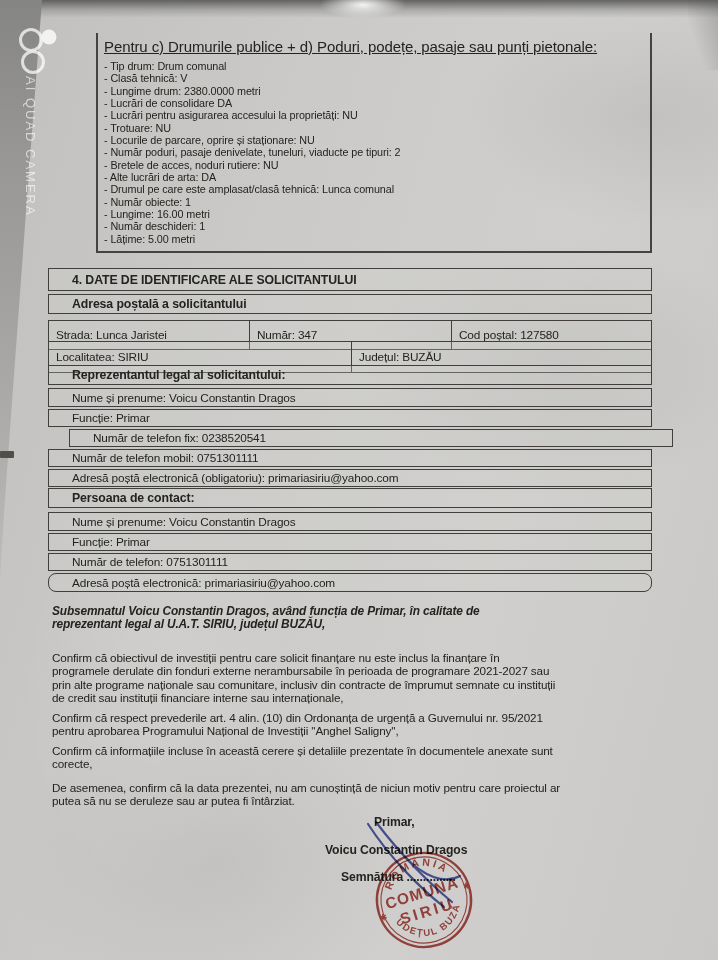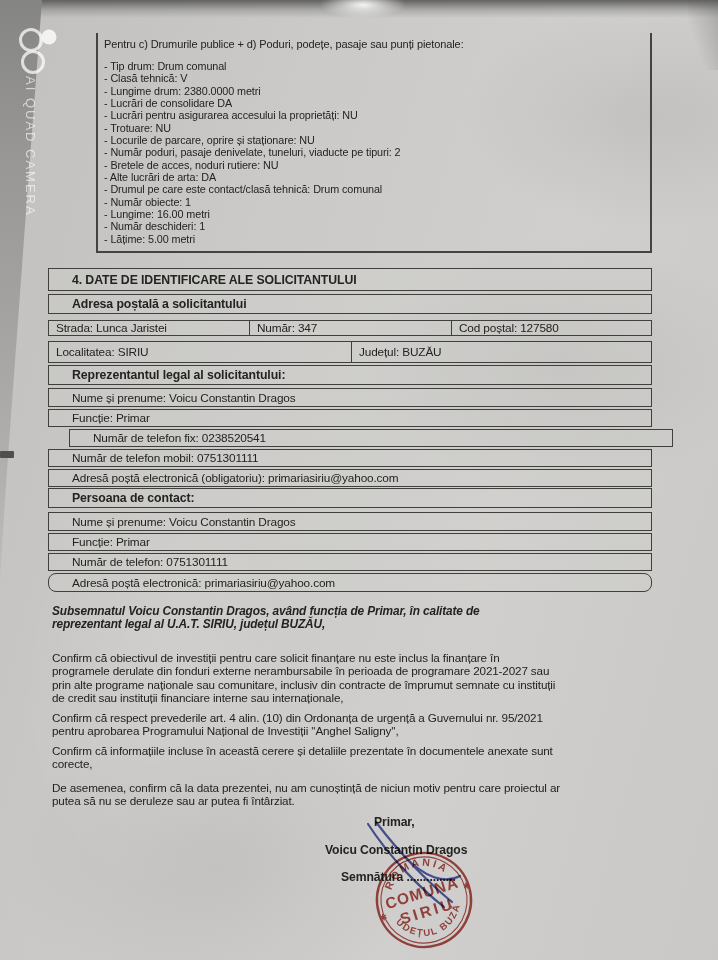--- a/index.html
+++ b/index.html
@@ -24,21 +24,21 @@
   .left-dash{position:absolute;left:0;top:451px;width:14px;height:7px;background:#504f4b;border-radius:1px;}
 
   
   .wm-icon{position:absolute;left:14px;top:20px;opacity:.85;}
   .wm-text{position:absolute;left:23px;top:76px;height:150px;writing-mode:vertical-rl;text-orientation:mixed;
     font-size:13px;letter-spacing:2px;font-weight:500;color:rgba(255,255,255,.62);white-space:nowrap;}
 
   
   .box1{position:absolute;left:96px;top:33px;width:556px;height:220px;
     border-left:2px solid #44433f;border-right:2px solid #44433f;border-bottom:2px solid #44433f;box-sizing:border-box;}
-  .box1 .hd{position:absolute;left:6px;top:5px;font-size:11px;letter-spacing:-.1px;white-space:nowrap;}
+  .box1 .hd{position:absolute;left:6px;top:5px;font-size:15px;letter-spacing:-.1px;white-space:nowrap;text-decoration:underline;}
   .box1 .items{position:absolute;left:6px;top:27px;font-size:10.8px;line-height:12.35px;letter-spacing:-.1px;}
   .box1 .items div{white-space:nowrap;}
 
   
   .trow{position:absolute;left:48px;width:604px;border:1.6px solid #413f3b;box-sizing:border-box;
     display:flex;align-items:center;font-size:11.8px;letter-spacing:-.15px;padding-left:23px;white-space:nowrap;
     background:rgba(212,211,209,.25);}
   .trow.b{font-weight:bold;font-size:12.3px;letter-spacing:-.1px;}
   .trow.split{padding-left:0;}
   .trow.split .cell{height:100%;display:flex;align-items:center;padding-left:7px;box-sizing:border-box;}
@@ -78,36 +78,36 @@
       <div>- Tip drum: Drum comunal</div>
       <div>- Clasă tehnică: V</div>
       <div>- Lungime drum: 2380.0000 metri</div>
       <div>- Lucrări de consolidare DA</div>
       <div>- Lucrări pentru asigurarea accesului la proprietăți: NU</div>
       <div>- Trotuare: NU</div>
       <div>- Locurile de parcare, oprire și staționare: NU</div>
       <div>- Număr poduri, pasaje denivelate, tuneluri, viaducte pe tipuri: 2</div>
       <div>- Bretele de acces, noduri rutiere: NU</div>
       <div>- Alte lucrări de arta: DA</div>
-      <div>- Drumul pe care este contact/clasă tehnică: Drum comunal</div>
+      <div>- Drumul pe care este amplasat/clasă tehnică: Lunca comunal</div>
       <div>- Număr obiecte: 1</div>
       <div>- Lungime: 16.00 metri</div>
       <div>- Număr deschideri: 1</div>
       <div>- Lățime: 5.00 metri</div>
     </div>
   </div>
 
   <div class="trow b" style="top:268px;height:23px;">4. DATE DE IDENTIFICARE ALE SOLICITANTULUI</div>
   <div class="trow b" style="top:294px;height:20px;">Adresa poștală a solicitantului</div>
-  <div class="trow split" style="top:320px;height:16px;">
+  <div class="trow split" style="top:320px;height:30px;">
     <div class="cell" style="width:200px;">Strada: Lunca Jaristei</div>
     <div class="cell" style="width:202px;">Număr: 347</div>
     <div class="cell" style="flex:1;">Cod poștal: 127580</div>
   </div>
-  <div class="trow split" style="top:341px;height:22px;">
+  <div class="trow split" style="top:341px;height:32px;">
     <div class="cell" style="width:302px;">Localitatea: SIRIU</div>
     <div class="cell" style="flex:1;">Județul: BUZĂU</div>
   </div>
   <div class="trow b" style="top:365px;height:20px;">Reprezentantul legal al solicitantului:</div>
   <div class="trow" style="top:388px;height:19px;">Nume și prenume: Voicu Constantin Dragos</div>
   <div class="trow" style="top:409px;height:18px;">Funcție: Primar</div>
   <div class="trow" style="top:429px;height:18px;margin-left:21px;">Număr de telefon fix: 0238520541</div>
   <div class="trow" style="top:449px;height:18px;">Număr de telefon mobil: 0751301111</div>
   <div class="trow" style="top:469px;height:18px;">Adresă poștă electronică (obligatoriu): primariasiriu@yahoo.com</div>
   <div class="trow b" style="top:488px;height:20px;">Persoana de contact:</div>

